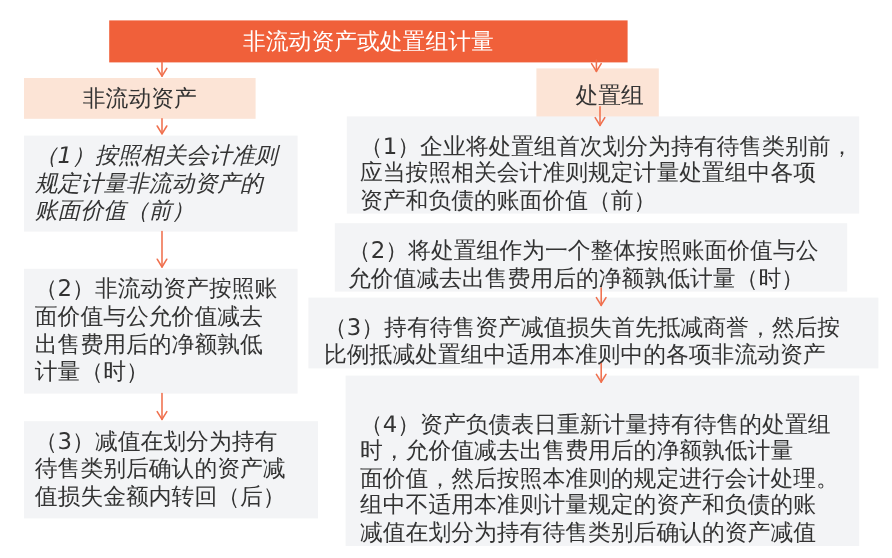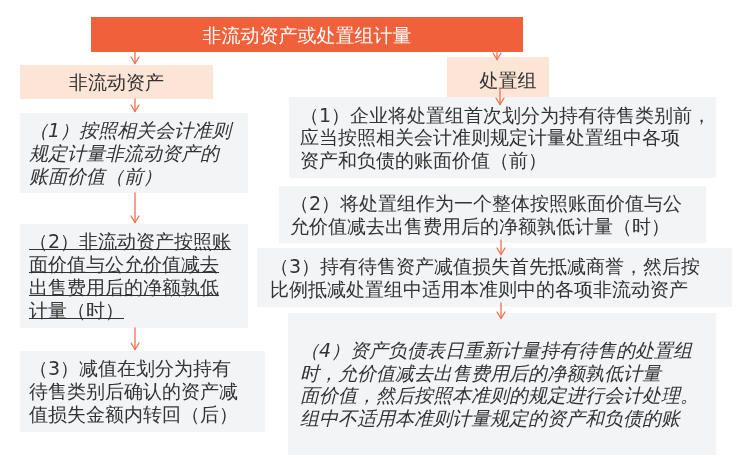--- a/index.html
+++ b/index.html
@@ -24,21 +24,21 @@
   .line { display: block; white-space: nowrap; }
   .title {
     background: var(--title-bg); color: var(--title-text);
     align-items: center; font-size: 19px; line-height: 22px;
   }
   .header {
     background: var(--header-bg); align-items: center; line-height: 22px;
   }
   .step { background: var(--step-bg); }
   .step.left { padding-left: 9px; line-height: 23px; }
-  .step.right { padding-left: 11px; line-height: 22.5px; }
+  .step.right { padding-left: 11px; line-height: 22.5px; justify-content: flex-end; }
   .arrow { position: absolute; width: 12px; z-index: 5; }
   .arrow svg { display: block; overflow: visible; }
   .arrow line, .arrow polyline {
     stroke: var(--arrow); stroke-width: 1.3; fill: none;
     stroke-linecap: round; stroke-linejoin: round;
   }
 </style>
 </head>
 <body>
 
@@ -53,21 +53,21 @@
 <div class="box header" style="left:447px; top:57px; width:102px; height:46px;padding-left:20px;">
   <span class="line">处置组</span>
 </div>
 
 <div class="box step left" style="left:20px; top:113px; width:228px; height:80px;font-style:italic;">
   <span class="line">（1）按照相关会计准则</span>
   <span class="line">规定计量非流动资产的</span>
   <span class="line">账面价值（前）</span>
 </div>
 
-<div class="box step left" style="left:20px; top:224px; width:228px; height:104px;text-decoration:underline;">
+<div class="box step left" style="left:20px; top:224px; width:228px; height:104px;">
   <span class="line">（2）非流动资产按照账</span>
   <span class="line">面价值与公允价值减去</span>
   <span class="line">出售费用后的净额孰低</span>
   <span class="line">计量（时）</span>
 </div>
 
 <div class="box step left" style="left:20px; top:351px; width:245px; height:81px;">
   <span class="line">（3）减值在划分为持有</span>
   <span class="line">待售类别后确认的资产减</span>
   <span class="line">值损失金额内转回（后）</span>
@@ -82,25 +82,26 @@
 <div class="box step right" style="left:279px; top:186px; width:427px; height:57px;">
   <span class="line">（2）将处置组作为一个整体按照账面价值与公</span>
   <span class="line">允价值减去出售费用后的净额孰低计量（时）</span>
 </div>
 
 <div class="box step right" style="left:257px; top:248px; width:475px; height:59px; padding-left:13px;">
   <span class="line">（3）持有待售资产减值损失首先抵减商誉，然后按</span>
   <span class="line">比例抵减处置组中适用本准则中的各项非流动资产</span>
 </div>
 
-<div class="box step right" style="left:288px; top:313px; width:428px; height:142px; padding-left:12px;font-style:italic;">
+<div class="box step right" style="left:288px; top:313px; width:428px; height:142px; padding-left:12px;">
   <span class="line">（4）资产负债表日重新计量持有待售的处置组</span>
   <span class="line">时，允价值减去出售费用后的净额孰低计量</span>
   <span class="line">面价值，然后按照本准则的规定进行会计处理。</span>
   <span class="line">组中不适用本准则计量规定的资产和负债的账</span>
+  <span class="line">减值在划分为持有待售类别后确认的资产减值</span>
 </div>
 
 <div class="arrow" style="left:129px; top:52px; height:12px;">
   <svg width="12" height="12">
       <line x1="6" y1="0" x2="6" y2="11.5"></line>
       <polyline points="2,5 6,11.5 10,5"></polyline>
     </svg>
 </div>
 <div class="arrow" style="left:129px; top:99px; height:13px;">
   <svg width="12" height="13">

